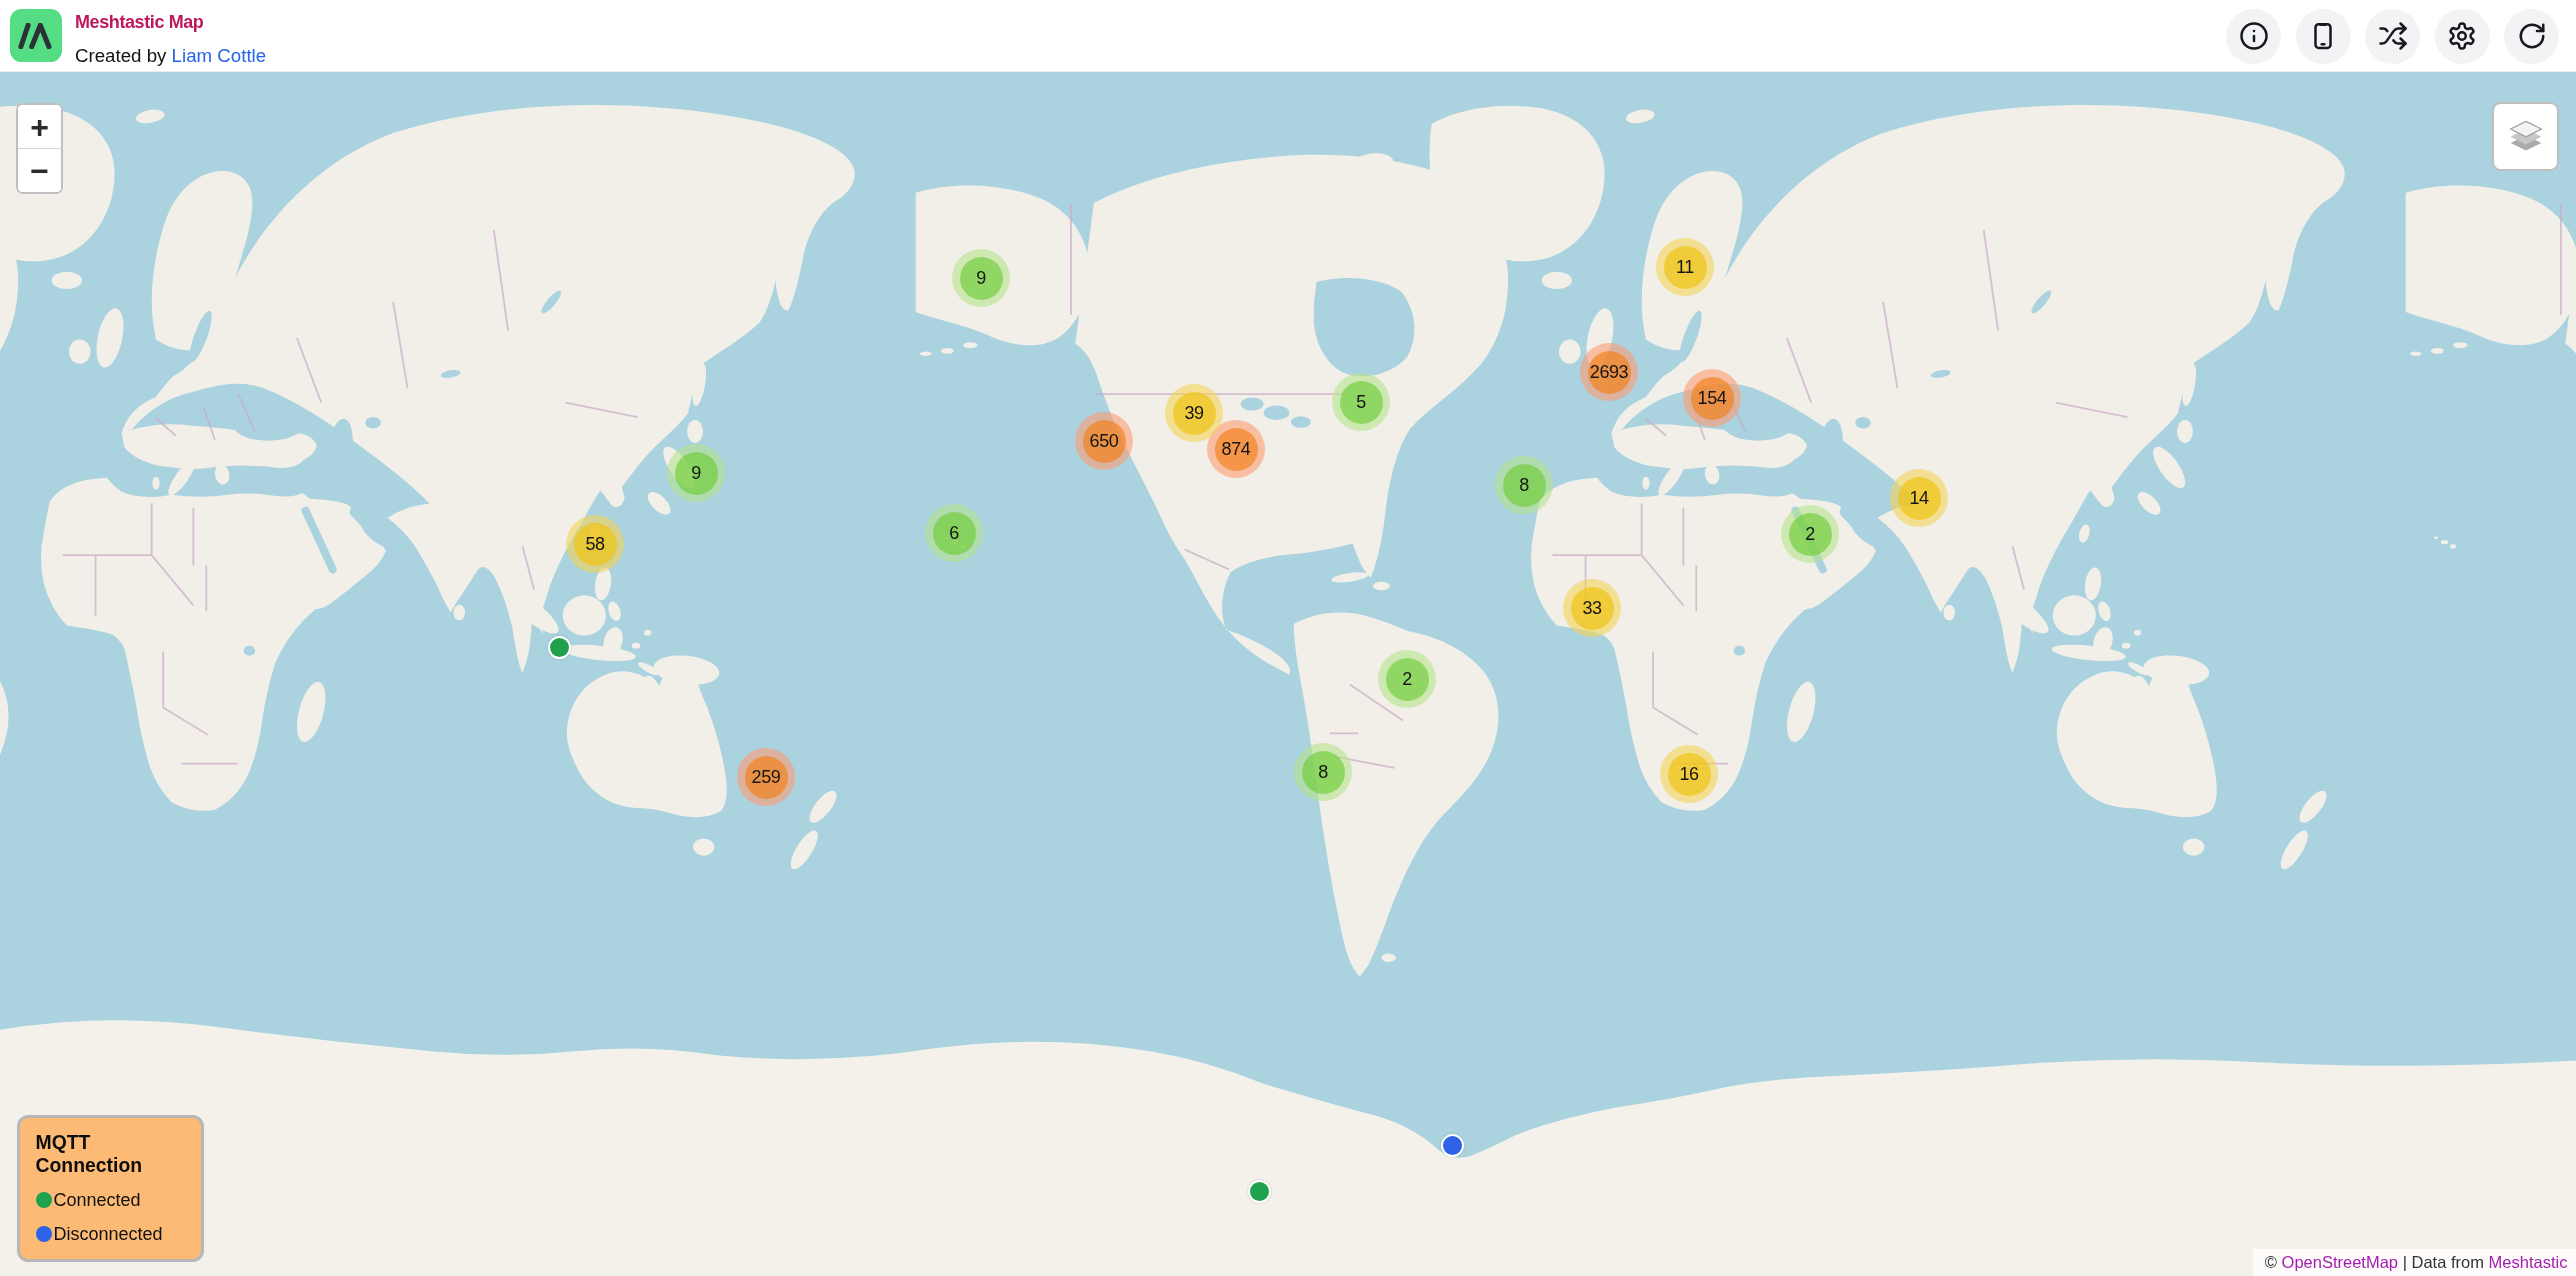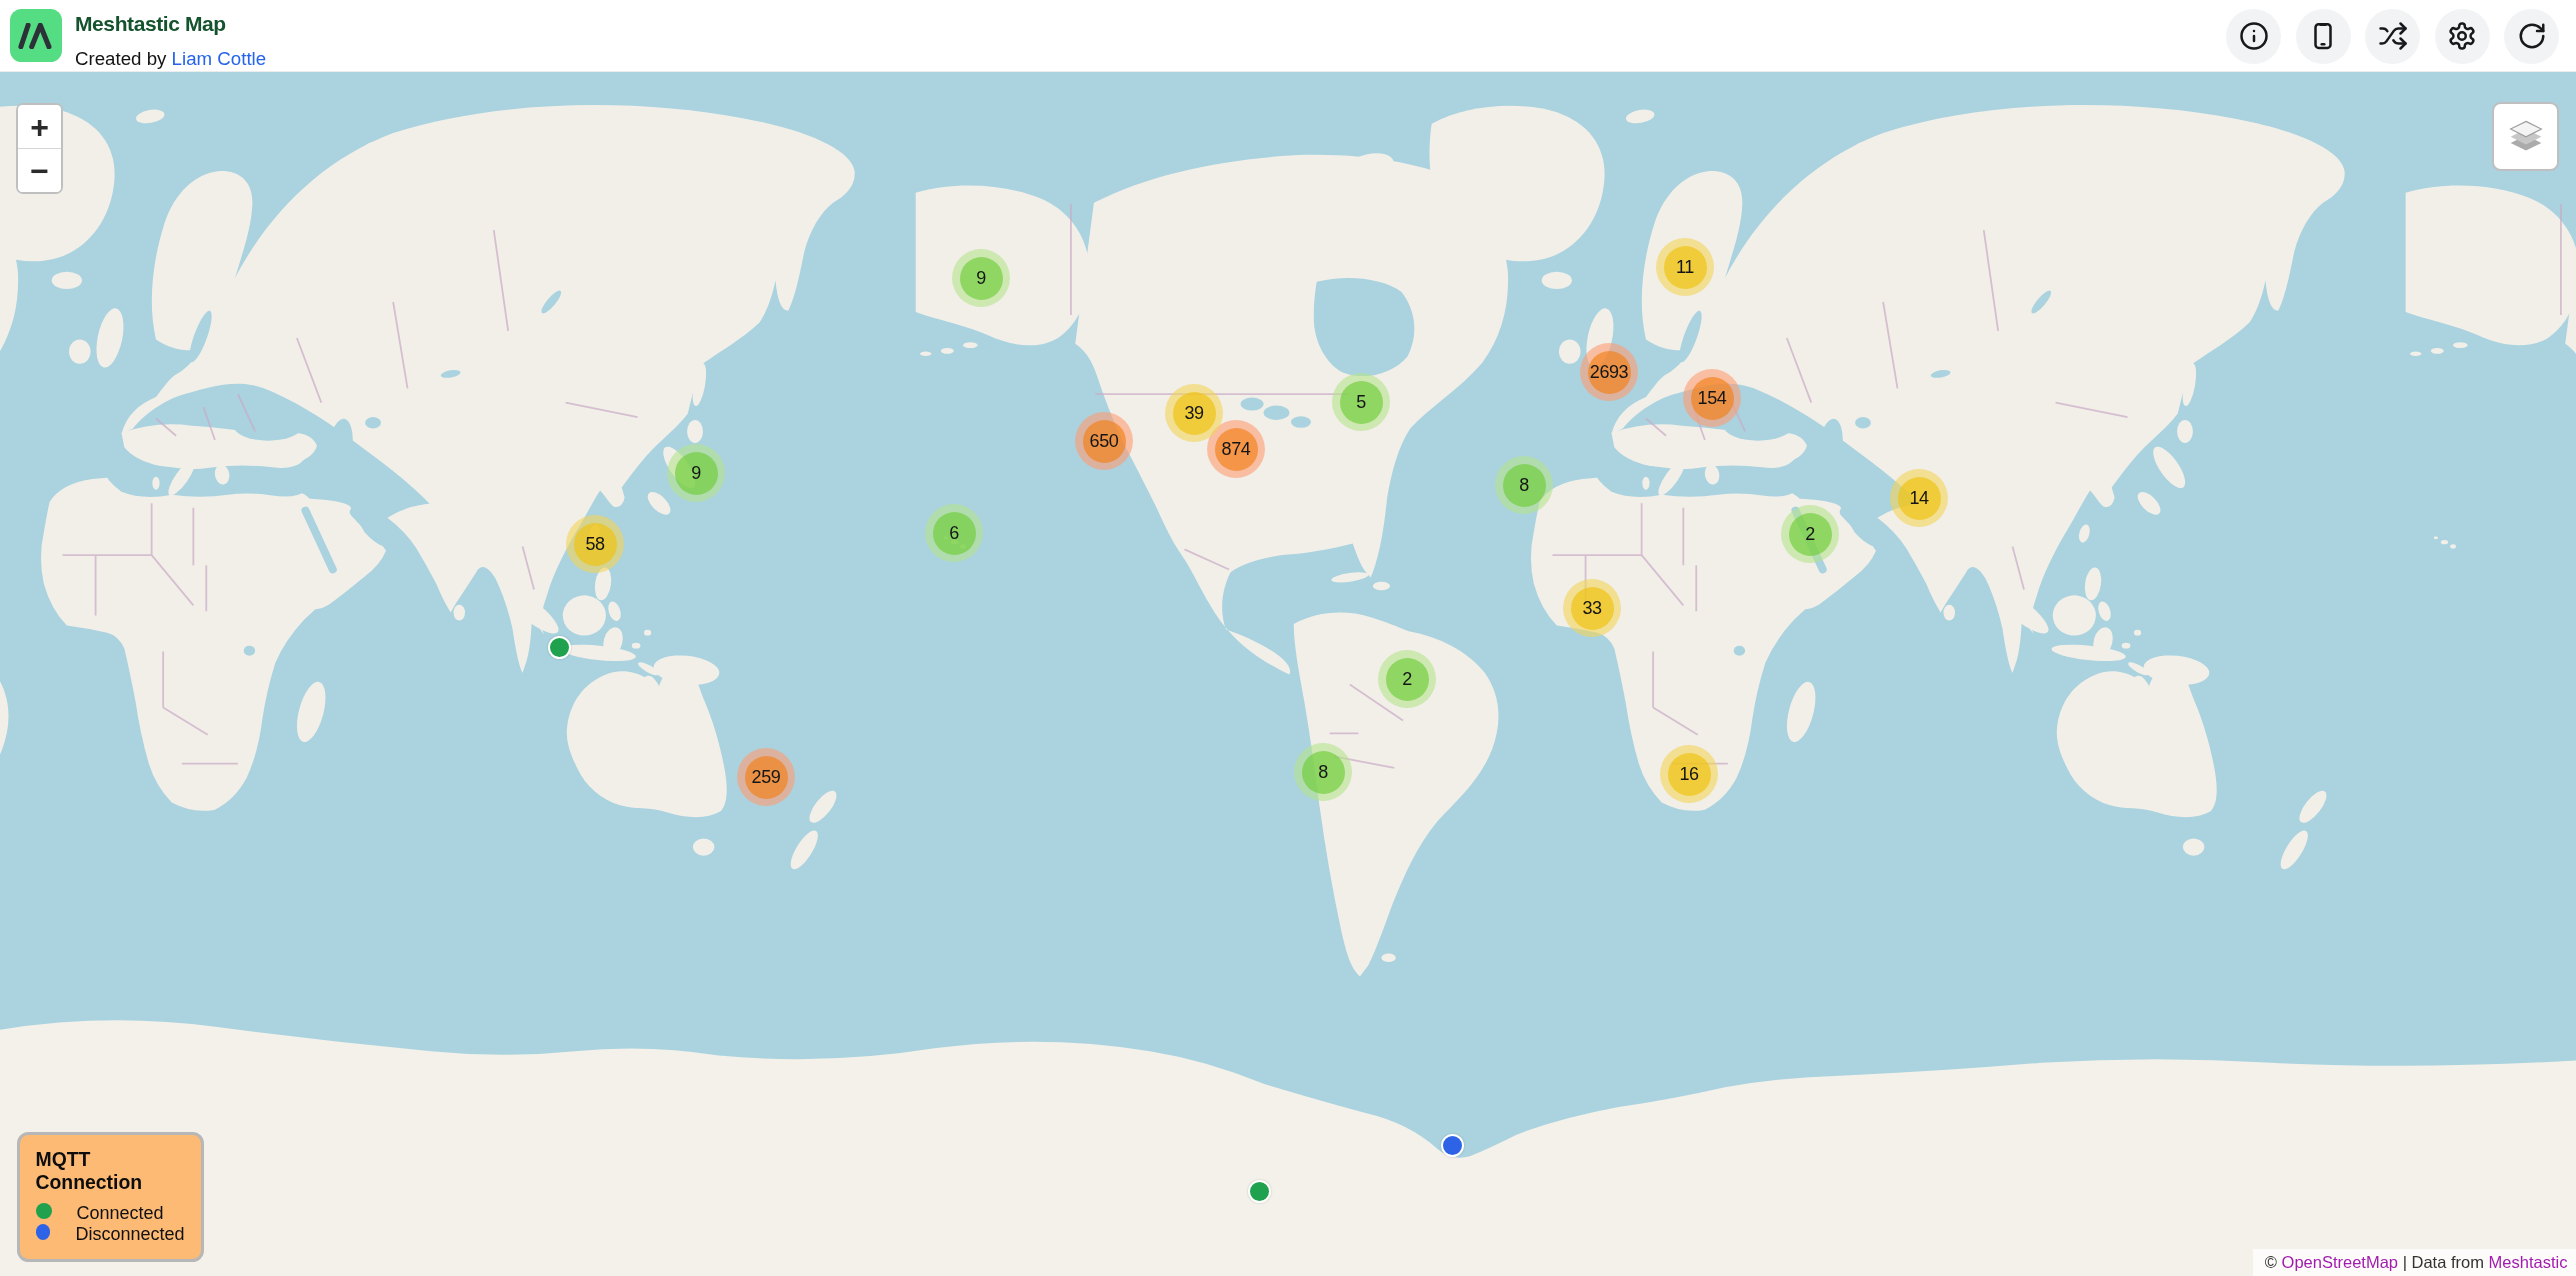--- a/index.html
+++ b/index.html
@@ -4,21 +4,21 @@
 <style>
   * { margin:0; padding:0; box-sizing:border-box; }
   html,body { width:2576px; height:1277px; overflow:hidden; font-family:"Liberation Sans", sans-serif; background:#aad3df; }
 
   
   .header { position:absolute; top:0; left:0; width:2576px; height:72px; background:#ffffff; z-index:50;
             display:flex; align-items:center; border-bottom:1.4px solid #ececec; }
   .logo { position:absolute; left:10px; top:9.3px; width:52px; height:53px; border-radius:11.5px; background:#55dd84;
           display:flex; align-items:center; justify-content:center; }
   .brand { position:absolute; left:75px; top:11.5px; }
-  .brand .title { font-size:21px; font-weight:700; color:#14532d; letter-spacing:-0.4px; }
+  .brand .title { font-size:18px; font-weight:700; color:#be185d; letter-spacing:-0.4px; }
   .brand .byline { font-size:18.7px; color:#141414; margin-top:12px; }
   .brand .byline a { color:#2563eb; text-decoration:none; cursor:pointer; }
   .search { position:absolute; left:314px; top:6.5px; width:1887px; height:59px; background:#f9fafb;
             border:1.4px solid #e0e4e9; border-radius:10px; font-size:21px; color:#202732; padding:0 18.7px; outline:none; }
   .search::placeholder { color:#8b95a5; }
   .actions { position:absolute; right:17px; top:8.6px; display:flex; gap:14.4px; }
   .iconbtn { width:55px; height:55px; border-radius:50%; background:#f1f3f5; border:none; cursor:pointer;
              display:flex; align-items:center; justify-content:center; }
   .iconbtn svg { width:30px; height:30px; stroke:#17191c; stroke-width:2; fill:none; stroke-linecap:round; stroke-linejoin:round; }
 
@@ -51,21 +51,21 @@
 
   .node { position:absolute; width:23px; height:23px; margin-left:-11.5px; margin-top:-11.5px; border-radius:50%;
           border:2.9px solid #fff; z-index:29; cursor:pointer; box-shadow:0 0 2.2px rgba(0,0,0,0.2); }
   .node.connected { background:#1fa14d; }
   .node.disconnected { background:#2e63e8; }
 
   
   .legend { position:absolute; left:16.5px; bottom:15px; width:187px; background:#fdba74; border:3.6px solid #b7b7b7;
             border-radius:11.5px; padding:13px 16px 14.4px 16px; z-index:45; }
   .legend .ltitle { font-size:19.4px; font-weight:700; color:#0d0d0d; margin-bottom:8.6px; }
-  .legend .lrow { display:flex; gap:25px; margin-top:0; }
+  .legend .lrow { display:flex; align-items:center; gap:2px; margin-top:13px; }
   .legend .dot { width:16px; height:16px; border-radius:50%; }
   .legend .llabel { font-size:18px; color:#111; }
 
   
   .attr { position:absolute; right:0; bottom:0; background:rgba(255,255,255,0.78); padding:3.6px 8.6px 5px 11.5px;
           font-size:16.5px; color:#333; z-index:45; white-space:nowrap; }
   .attr a { color:#a21caf; text-decoration:none; cursor:pointer; }
 </style>
 </head>
 <body>

